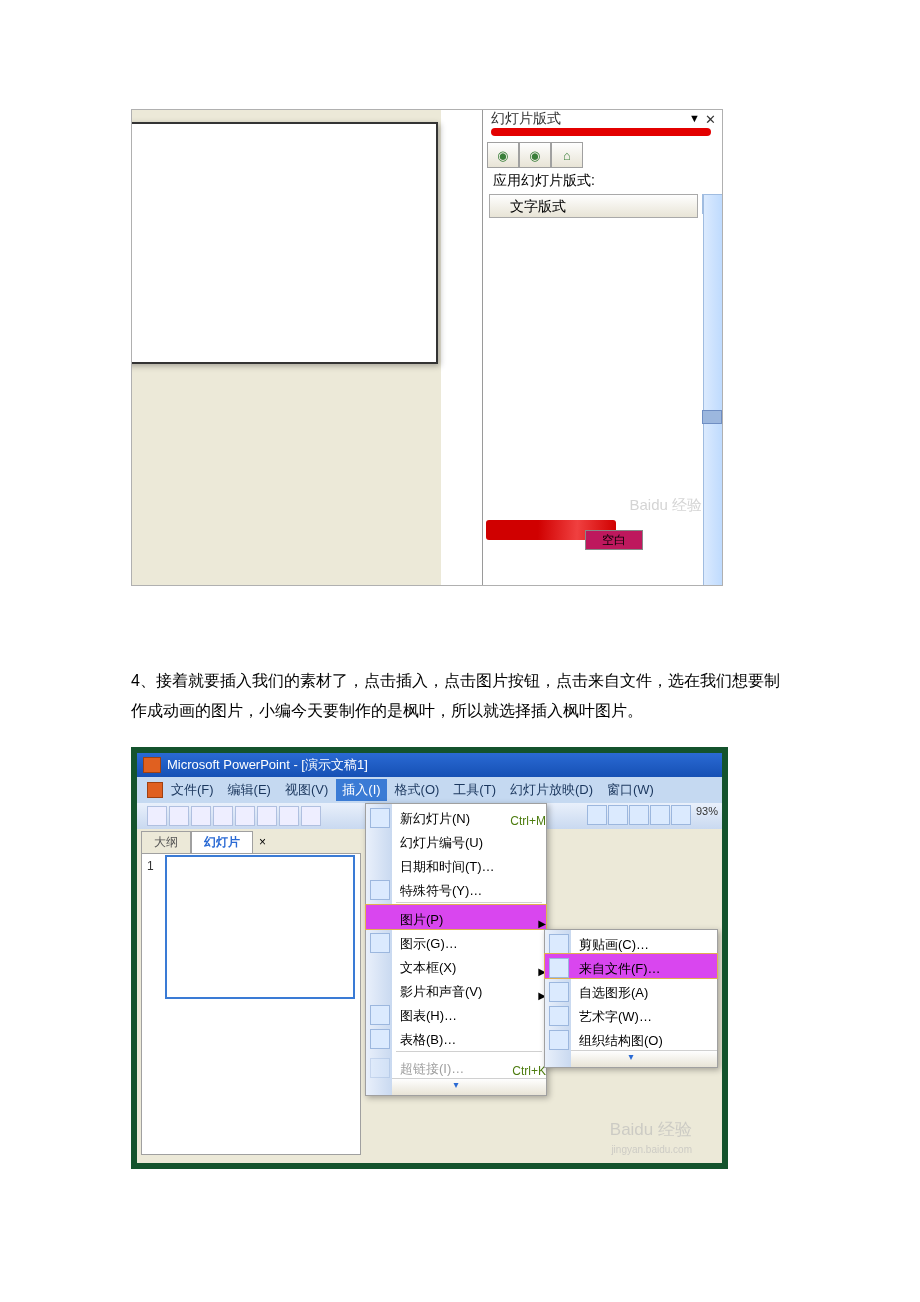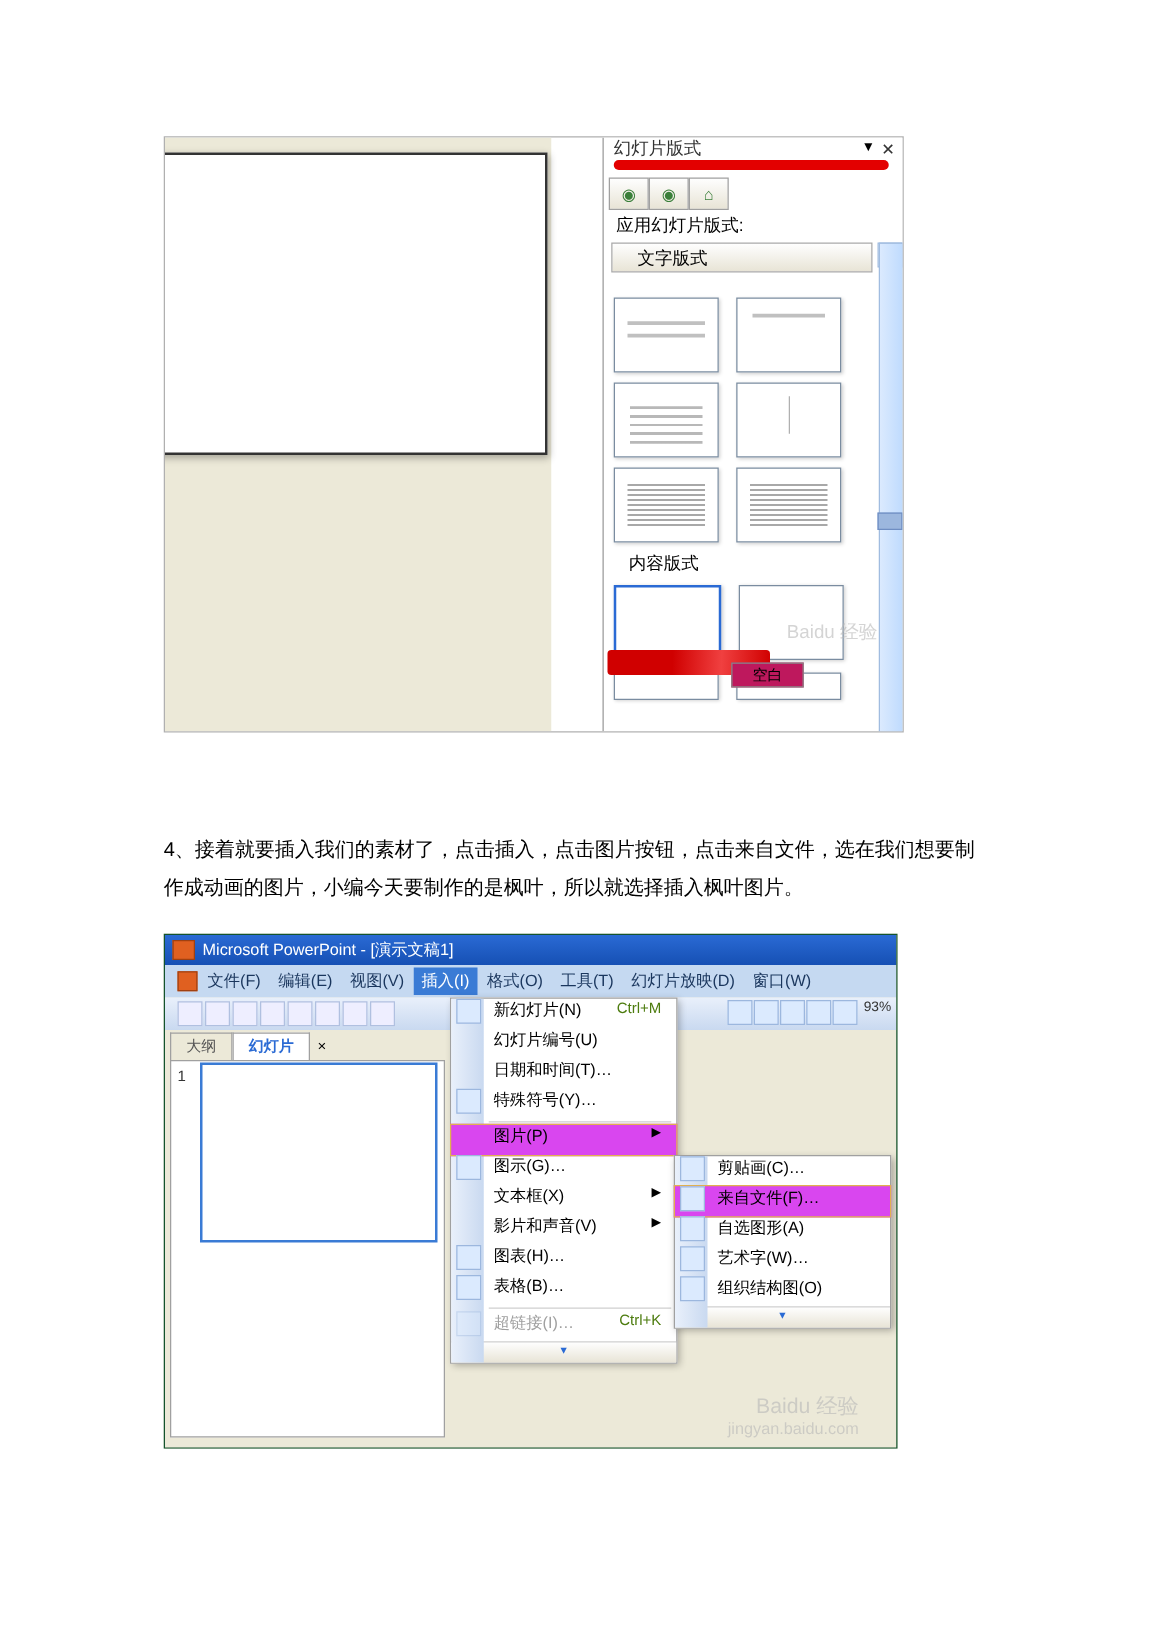--- a/index.html
+++ b/index.html
@@ -26,38 +26,38 @@
 .layout.tb::before{content:"";position:absolute;left:10px;right:10px;top:18px;height:3px;background:#c0c0c0;box-shadow:0 10px 0 #c0c0c0}
 .layout .l2{position:absolute;left:12px;right:12px;top:12px;height:3px;background:#c0c0c0}
 .layout.list::after{content:"";position:absolute;left:12px;right:12px;top:18px;height:30px;background:repeating-linear-gradient(180deg,#b8b8b8 0 2px,transparent 2px 7px)}
 .layout.list-dense::after{content:"";position:absolute;left:10px;right:10px;top:12px;height:36px;background:repeating-linear-gradient(180deg,#a8a8a8 0 2px,transparent 2px 4px)}
 .layout.split::after{content:"";position:absolute;left:50%;top:10px;bottom:10px;width:1px;background:#b0b0b0}
 .sec{position:absolute;left:10px;font-size:14px;color:#000}
 .red-mark{position:absolute;left:3px;top:410px;width:130px;height:20px;background:linear-gradient(92deg,#d00000 40%,#f04040 70%,#d00000);border-radius:3px}
 .red-tag{position:absolute;left:102px;top:420px;width:56px;height:18px;background:#be185d;border:1px solid #888;font-size:12px;text-align:center;line-height:18px;z-index:2}
 .watermark{position:absolute;color:#b8b8b8;font-size:15px;opacity:.6;pointer-events:none}
 .para{margin:80px 131px 20px;line-height:1.9;font-size:16px;color:#000}
-.shot2{width:585px;height:410px;margin-left:131px;border:1px solid #14532d;position:relative;background:#ece9d8;overflow:hidden}
+.shot2{width:585px;height:410px;margin-left:131px;border:6px solid #14532d;position:relative;background:#ece9d8;overflow:hidden}
 .titlebar{position:absolute;left:0;right:0;top:0;height:24px;background:linear-gradient(#2a6ad4,#1650b4);color:#fff;font-size:13px;display:flex;align-items:center;padding-left:6px}
 .titlebar .p{display:inline-block;width:16px;height:14px;background:#e06020;border:1px solid #a04010;margin-right:6px}
 .menubar{position:absolute;left:0;right:0;top:24px;height:26px;background:#c5d9f1;display:flex;align-items:center;gap:2px;padding-left:10px;font-size:13px;color:#1a365d}
 .menubar span{padding:2px 6px;cursor:default}
 .menubar span.hl{background:#3a7bd5;color:#fff}
 .toolbar{position:absolute;left:0;right:0;top:50px;height:26px;background:linear-gradient(#e9f0fb,#c9d9f0);display:flex;align-items:center;gap:2px;padding-left:10px;font-size:12px}
 .toolbar i{display:inline-block;width:18px;height:18px;background:#eef;border:1px solid #b0c0e0}
 .tabs{position:absolute;left:4px;top:78px;height:22px;display:flex;align-items:center;font-size:12px}
 .tab{padding:2px 12px;background:#ece9d8;border:1px solid #a0a0a0;border-bottom:none;color:#555}
 .tab.active{background:#fff;color:#2a6ad4;font-weight:bold}
 .tabclose{padding:2px 6px}
 .thumbcol{position:absolute;left:4px;top:100px;width:218px;height:300px;background:#fff;border:1px solid #a0a0a0}
 .slnum{position:absolute;left:10px;top:106px;font-size:12px;color:#333}
 .slthumb{position:absolute;left:28px;top:102px;width:186px;height:140px;background:#fff;border:2px solid #3a7bd5}
 .menu{position:absolute;background:#fff;border:1px solid #a0a0a0;box-shadow:2px 2px 6px rgba(0,0,0,.3);font-size:13px}
 .menu .iconcol{position:absolute;left:0;top:0;bottom:0;width:26px;background:linear-gradient(90deg,#e9f0fb,#c9d9f0)}
-.menu .item{position:relative;height:24px;display:flex;align-items:flex-start;padding-left:34px;padding-right:12px;white-space:nowrap}
+.menu .item{position:relative;height:24px;display:flex;align-items:flex-end;padding-left:34px;white-space:nowrap}
 .menu .item .sc{margin-left:auto;color:#4d7c0f;font-size:12px}
 .menu .item.hl{background:#d946ef;border:1px solid #e0b050;margin:-1px}
 .menu .item.disabled{color:#a0a0a0}
 .menu .sep{height:1px;background:#d0d0d0;margin:2px 4px 2px 30px}
 .menu .ic{position:absolute;left:4px;width:18px;height:18px;background:#dbeafe;border:1px solid #9cb7de}
 .menu .arrow{margin-left:auto;font-size:10px}
 .submenu{left:407px;top:176px;width:172px}
 .mainmenu{left:228px;top:50px;width:180px}
 .expand{height:16px;text-align:center;background:linear-gradient(#fefefe,#e8e4d6);border-top:1px solid #d0d0d0;font-size:10px;color:#2a6ad4}
 .rt{position:absolute;right:4px;top:52px;display:flex;gap:1px;font-size:11px;color:#333}
@@ -80,46 +80,20 @@
       <div class="btnrow">
         <span>◉</span>
         <span>◉</span>
         <span>⌂</span>
       </div>
       <span class="lbl" style="top:62px">应用幻灯片版式:</span>
       <div style="position:absolute;left:6px;right:24px;top:84px;height:22px;background:linear-gradient(#fefefe,#e8e4d6);border:1px solid #a9a9a9;padding-left:20px;line-height:22px;font-size:14px">文字版式</div>
       <div class="sb-up">˄</div>
       <div class="sb"></div>
       <div class="sb-thumb"></div>
-      <div class="layout-area">
-        <div style="height:28px"></div>
-        <div class="layrow">
-          <div class="layout tb"></div>
-          <div class="layout">
-              <div class="l2"></div>
-            </div>
-        </div>
-        <div class="layrow">
-          <div class="layout list"></div>
-          <div class="layout list split"></div>
-        </div>
-        <div class="layrow">
-          <div class="layout list-dense"></div>
-          <div class="layout list-dense"></div>
-        </div>
-        <span class="sec" style="position:relative;display:block;margin:8px 0 4px 6px">内容版式</span>
-        <div class="layrow">
-          <div class="layout" style="border-color:#2a6ad4;border-width:2px"></div>
-          <div class="layout"></div>
-        </div>
-        <div class="layrow">
-          <div class="layout" style="height:20px"></div>
-          <div class="layout" style="height:20px"></div>
-        </div>
-      </div>
       <div class="red-mark"></div>
       <div class="red-tag">空白</div>
       <span class="watermark" style="right:20px;top:386px">Baidu 经验</span>
     </div>
   </div>
 
   <p class="para">4、接着就要插入我们的素材了，点击插入，点击图片按钮，点击来自文件，选在我们想要制作成动画的图片，小编今天要制作的是枫叶，所以就选择插入枫叶图片。</p>
 
   <div class="shot2 img-block">
     <div class="titlebar">
@@ -234,15 +208,15 @@
           <span>艺术字(W)…</span>
         </div>
       <div class="item">
           <span class="ic"></span>
           <span>组织结构图(O)</span>
         </div>
       <div class="expand">▾</div>
     </div>
 
     <span class="watermark" style="right:30px;bottom:22px;font-size:17px">Baidu 经验</span>
-    <span class="watermark" style="right:30px;bottom:8px;font-size:13px">jingyan.baidu.com</span>
+    <span class="watermark" style="right:30px;bottom:8px;font-size:10px">jingyan.baidu.com</span>
   </div>
 </div>
 
 </body></html>

